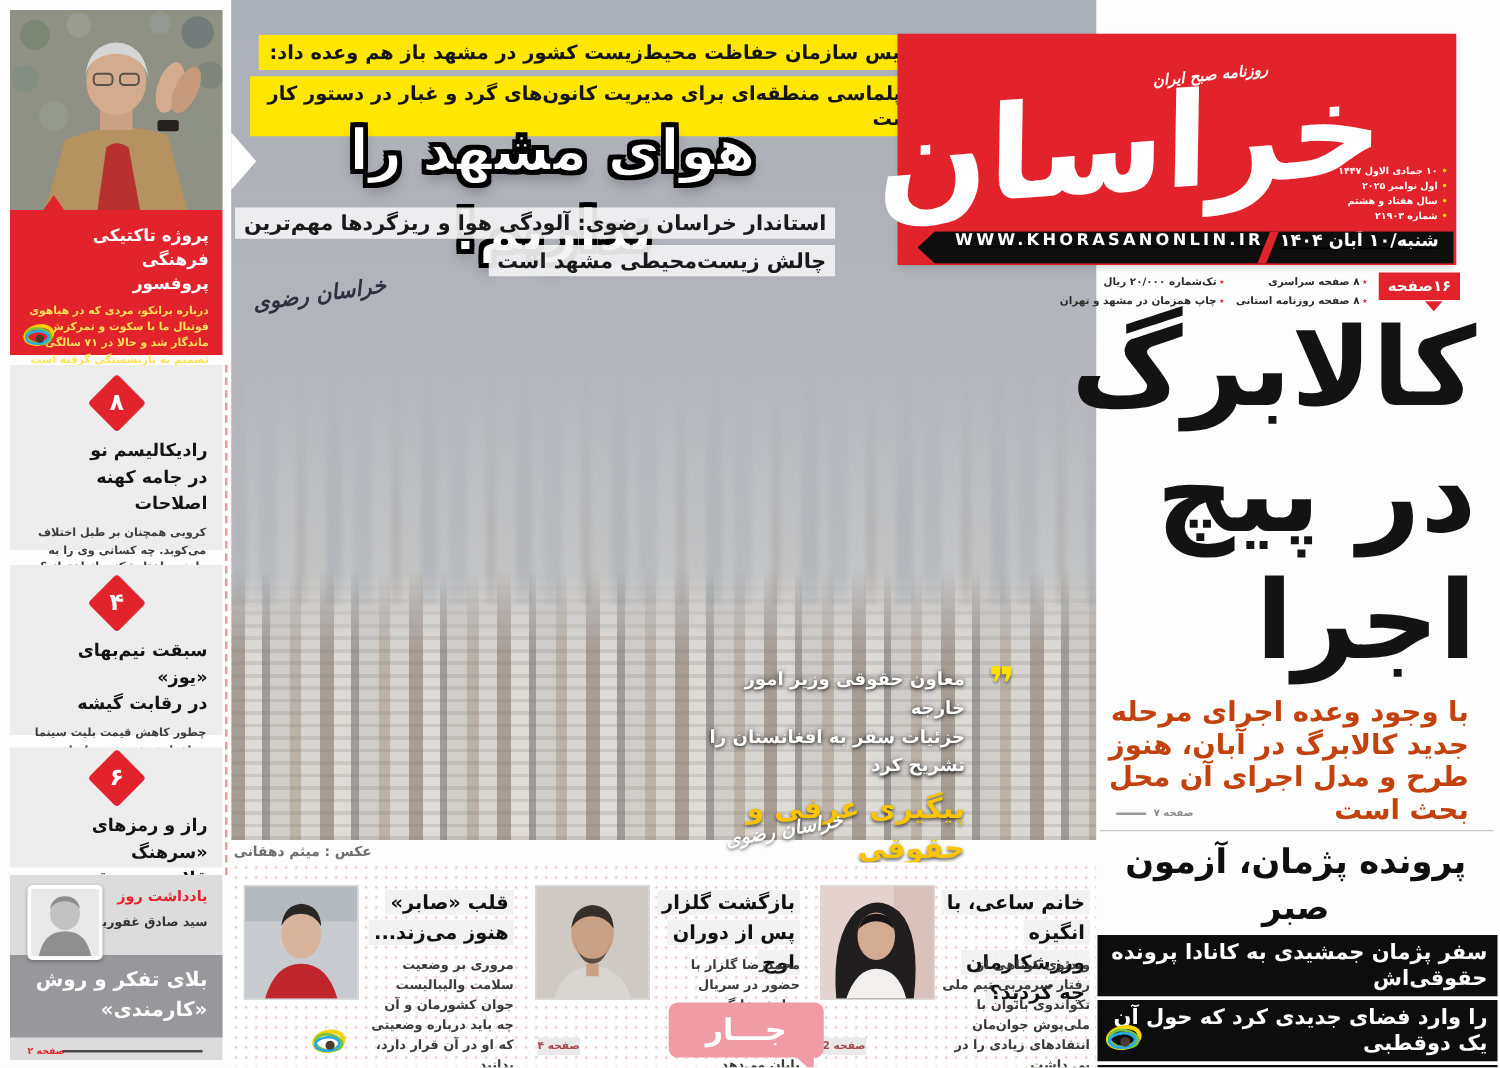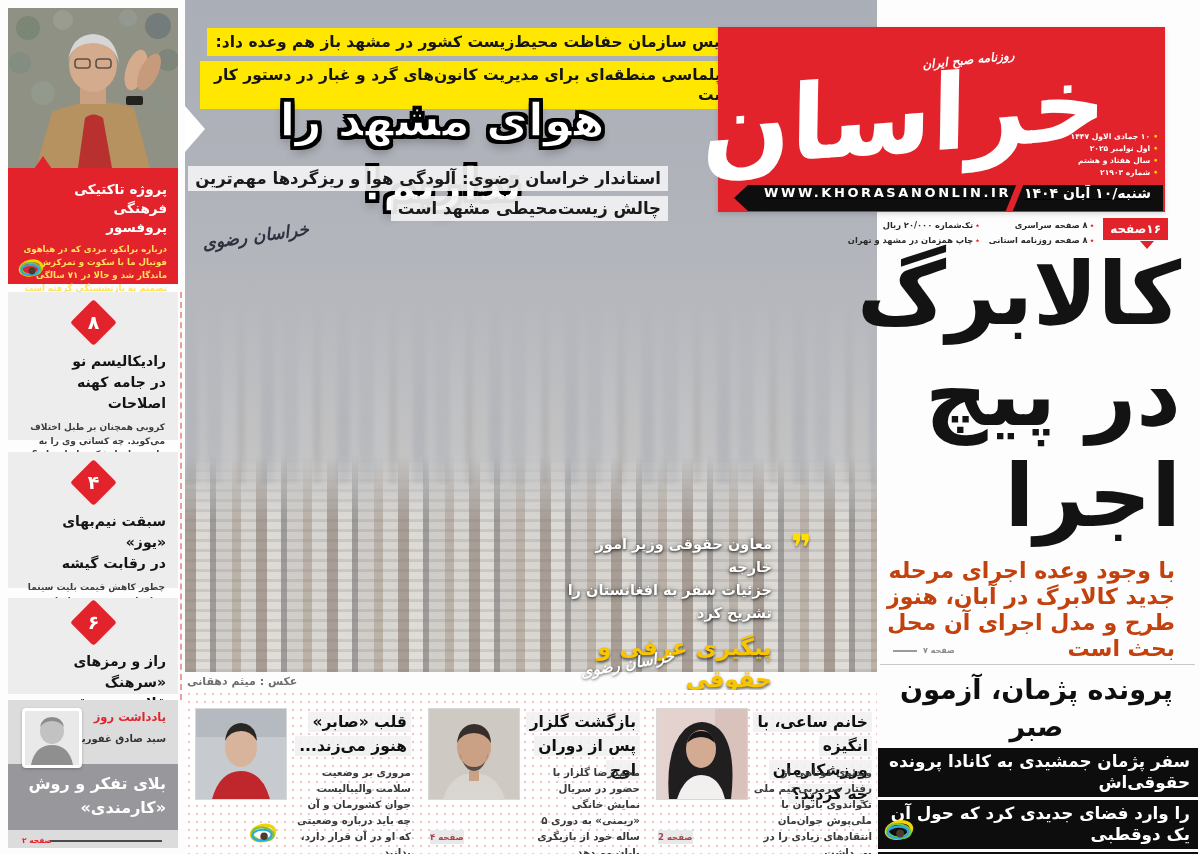--- a/index.html
+++ b/index.html
@@ -286,20 +286,21 @@
       </div>
       <div class="b-body">مروری بر وضعیت سلامت والیبالیست جوان کشورمان و آن چه باید درباره وضعیتی که او در آن قرار دارد، بدانید</div>
       <svg class="abs" style="left:62px; bottom:6px;" width="28" height="22" viewBox="0 0 26 20">
         <ellipse cx="13" cy="10" rx="11" ry="7" fill="none" stroke="#f5d300" stroke-width="3" transform="rotate(-12 13 10)"></ellipse>
         <ellipse cx="13" cy="11" rx="10" ry="6" fill="none" stroke="#7ac143" stroke-width="2" transform="rotate(8 13 11)"></ellipse>
         <ellipse cx="12" cy="12" rx="9" ry="5" fill="none" stroke="#29abe2" stroke-width="2" transform="rotate(-4 12 12)"></ellipse>
         <circle cx="14" cy="13" r="3.4" fill="#4a3b2a"></circle>
       </svg>
     </div>
 
+    <div class="jar">جـــار</div>
   </div>
 
   <div class="abs logo-box">
     <div class="tagline">روزنامه صبح ایران</div>
     <div class="nameplate">خراسان</div>
     <div class="date-lines">
       <div><b>•</b><span>۱۰ جمادی الاول ۱۴۴۷</span></div>
       <div><b>•</b><span>اول نوامبر ۲۰۲۵</span></div>
       <div><b>•</b><span>سال هفتاد و هشتم</span></div>
       <div><b>•</b><span>شماره ۲۱۹۰۳</span></div>

